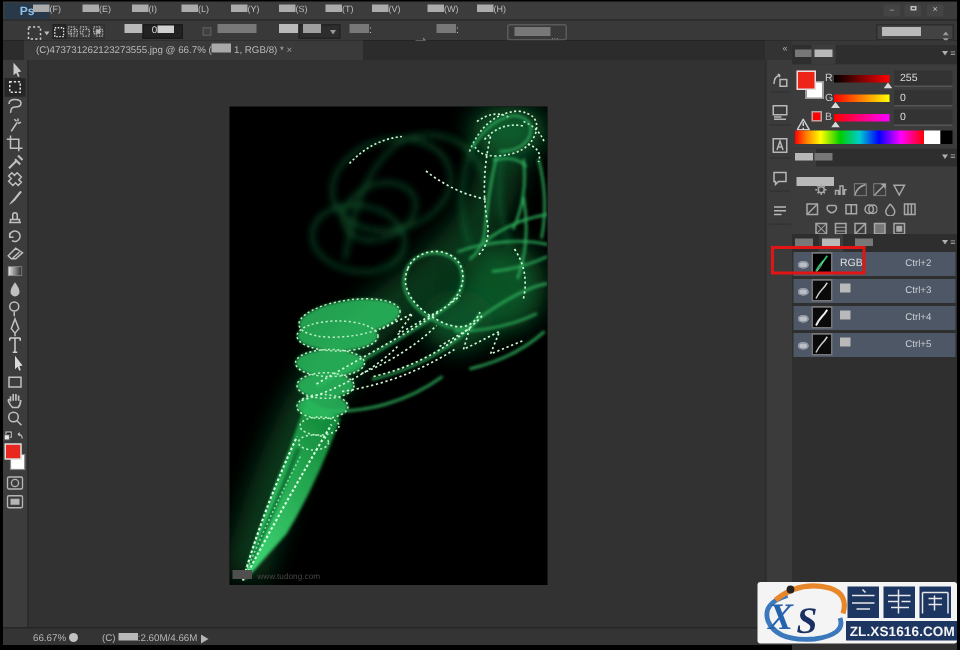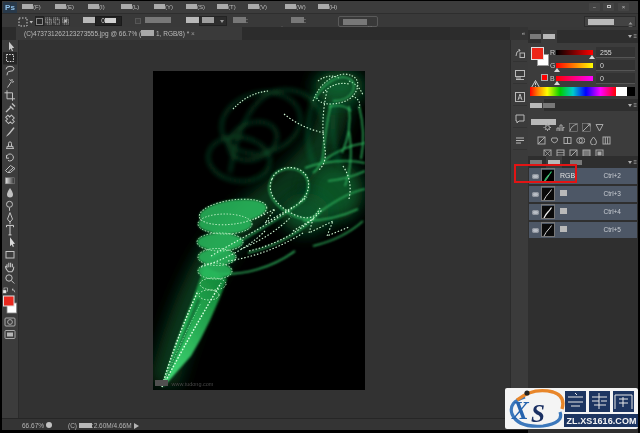--- a/index.html
+++ b/index.html
@@ -35,21 +35,21 @@
 .adj{position:absolute;width:11px;height:11px}
 .chrow{position:absolute;left:1px;width:108px;height:16px;background:#4d5766}
 .eye{position:absolute;left:3px;top:6px;width:7px;height:4.5px;border-radius:50%;background:#b9bec7;box-shadow:inset 0 0 0 1px #8f949d}
 .thumb{position:absolute;left:13px;top:1px;width:12px;height:13px;outline:1px solid #777}
 .chname{position:absolute;left:31px;top:4px;font-size:7px;color:#e0e0e0}
 .chkey{position:absolute;right:16px;top:4px;font-size:6.5px;color:#c8ccd2}
 </style></head>
 <body>
 <div id="win">
   <div id="menubar">
-    <div class="abs" style="left:1px;top:1px;width:14px;height:11px;background:#28394a;color:#8fc0e8;font-size:8px;line-height:11px;text-align:center;font-weight:bold">Ps</div>
+    <div class="abs" style="left:1px;top:1px;width:30px;height:11px;background:#28394a;color:#8fc0e8;font-size:8px;line-height:11px;text-align:center;font-weight:bold">Ps</div>
     <span class="mi" style="left:20px"><i class="c" style="width:13px"></i>(F)</span>
     <span class="mi" style="left:53px"><i class="c" style="width:13px"></i>(E)</span>
     <span class="mi" style="left:86px"><i class="c" style="width:13px"></i>(I)</span>
     <span class="mi" style="left:119px"><i class="c" style="width:13px"></i>(L)</span>
     <span class="mi" style="left:152px"><i class="c" style="width:13px"></i>(Y)</span>
     <span class="mi" style="left:184px"><i class="c" style="width:13px"></i>(S)</span>
     <span class="mi" style="left:215px"><i class="c" style="width:13px"></i>(T)</span>
     <span class="mi" style="left:246px"><i class="c" style="width:13px"></i>(V)</span>
     <span class="mi" style="left:283px"><i class="c" style="width:13px"></i>(W)</span>
     <span class="mi" style="left:316px"><i class="c" style="width:13px"></i>(H)</span>

